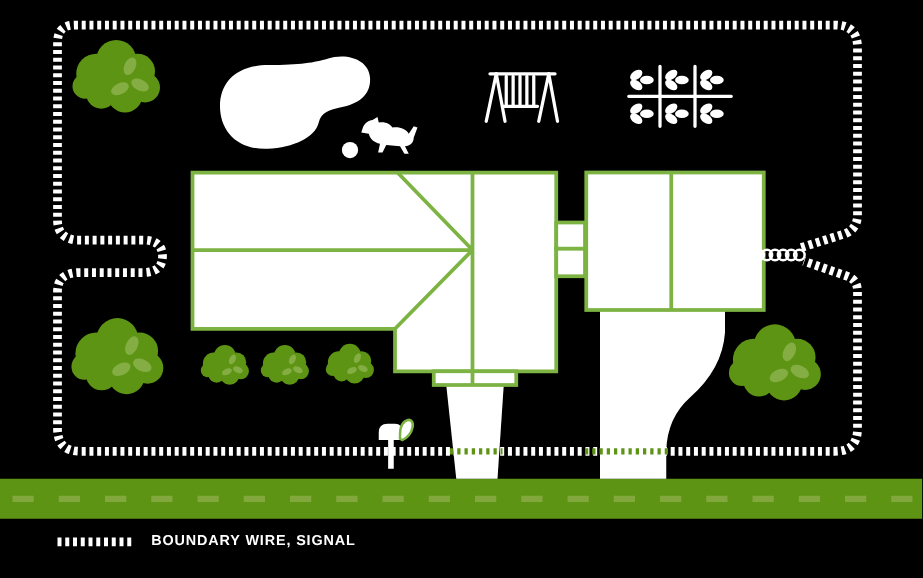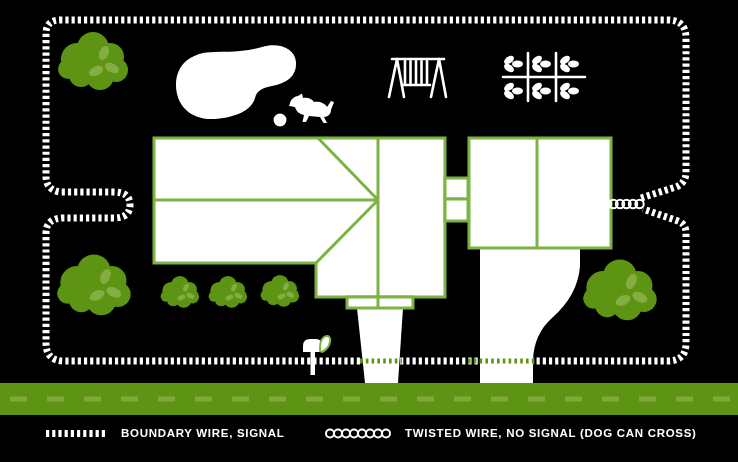--- a/index.html
+++ b/index.html
@@ -151,28 +151,13 @@
       <circle cx="639.5" cy="204" r="4.2"></circle>
     </g>
   </svg>
 
   <div class="legend-item" style="left:45px">
     <svg class="swatch" width="62" height="9">
       <line x1="1" y1="4.5" x2="61" y2="4.5" class="wire"></line>
     </svg>
     <span>BOUNDARY WIRE, SIGNAL</span>
   </div>
-  <div class="legend-item" style="left:325px">
-    <svg class="swatch" width="66" height="11">
-      <g class="twist">
-        <circle cx="5" cy="5.5" r="4"></circle>
-          <circle cx="13" cy="5.5" r="4"></circle>
-        <circle cx="21" cy="5.5" r="4"></circle>
-          <circle cx="29" cy="5.5" r="4"></circle>
-        <circle cx="37" cy="5.5" r="4"></circle>
-          <circle cx="45" cy="5.5" r="4"></circle>
-        <circle cx="53" cy="5.5" r="4"></circle>
-          <circle cx="61" cy="5.5" r="4"></circle>
-      </g>
-    </svg>
-    <span>TWISTED WIRE, NO SIGNAL (DOG CAN CROSS)</span>
-  </div>
 </div>
 
 </body></html>

